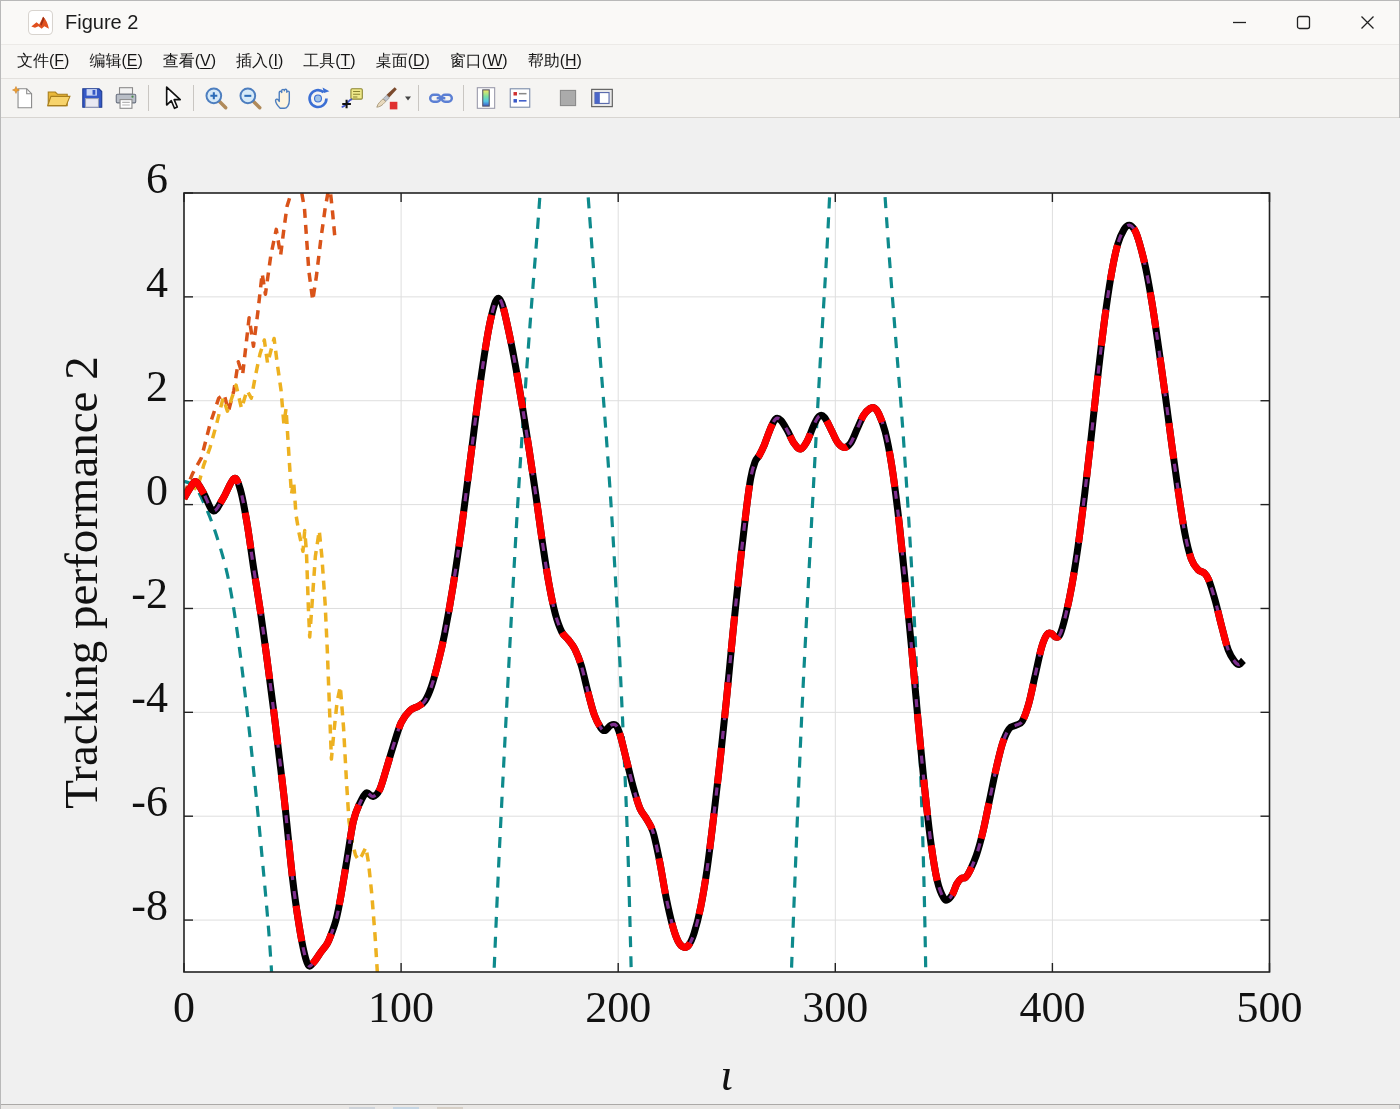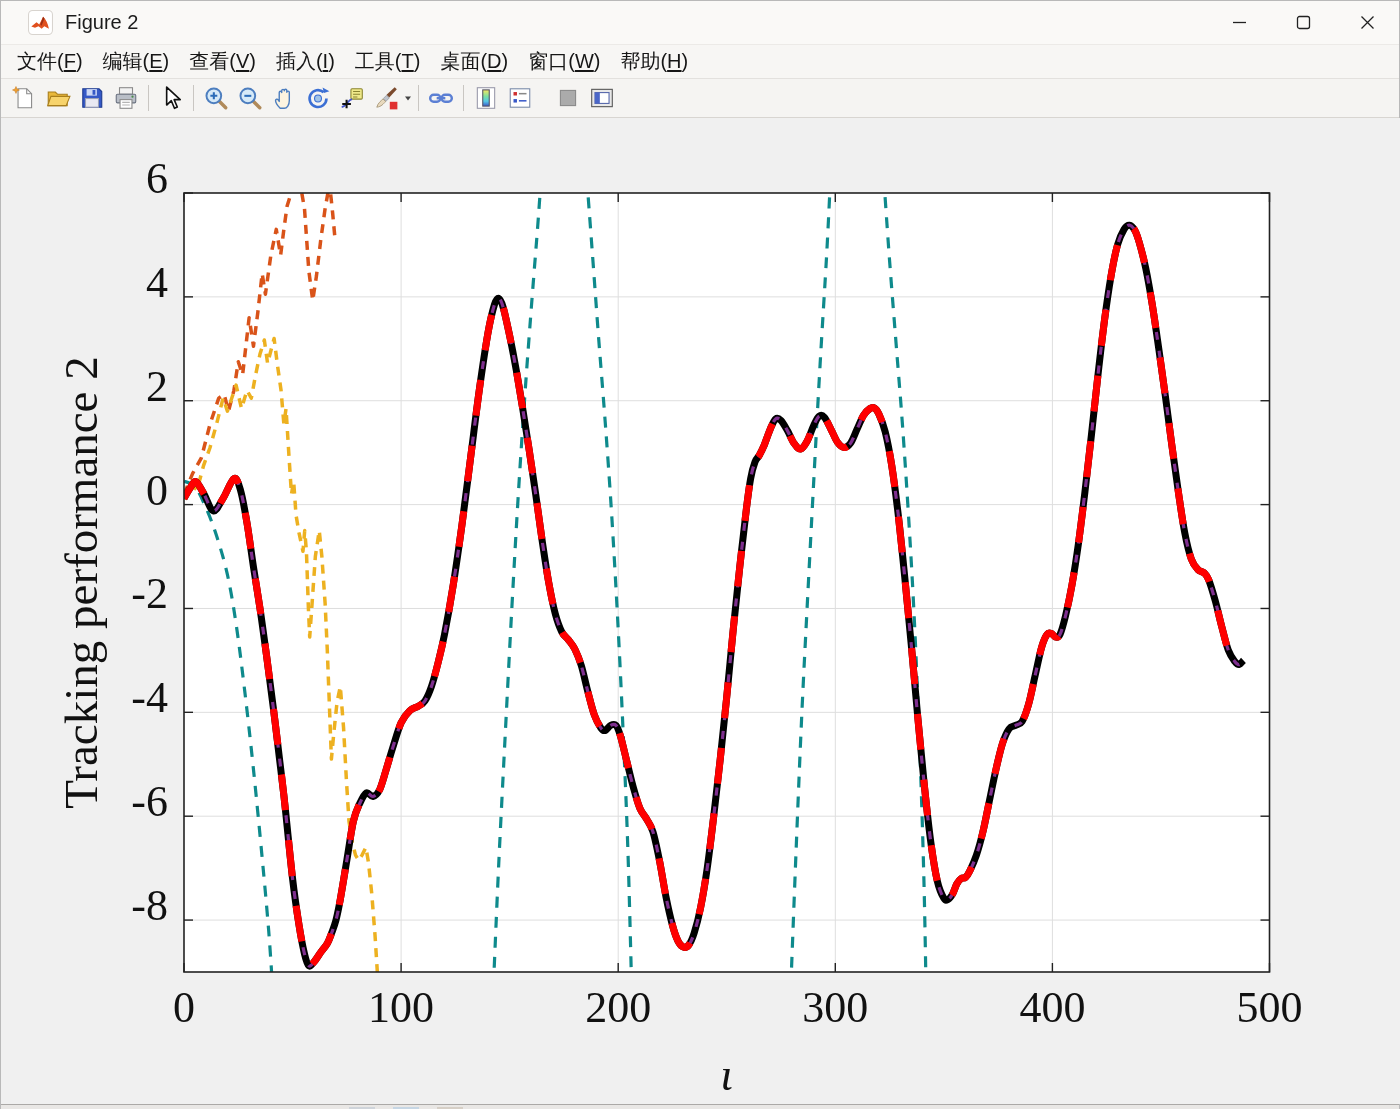--- a/index.html
+++ b/index.html
@@ -9,21 +9,21 @@
   .titlebar{position:absolute;left:0;top:0;width:100%;height:44px;background:#FAF9F7;
     display:flex;align-items:center;border-bottom:1px solid #ECEAE7;box-sizing:border-box;justify-content:flex-end;}
   .app-icon{width:25px;height:25px;margin-left:27px;flex:0 0 auto;}
   .title-text{margin-left:12px;font-size:20px;color:#1b1b1b;}
   .win-controls{margin-left:auto;display:flex;height:100%;}
   .win-btn{width:64px;height:100%;display:flex;align-items:center;justify-content:center;background:transparent;border:0;cursor:default;}
   .win-btn svg{display:block;}
   
   .menubar{position:absolute;left:0;top:44px;width:100%;height:34px;background:#F7F6F4;
     display:flex;align-items:center;padding-left:6px;box-sizing:border-box;border-bottom:1px solid #E3E1DE;}
-  .menu-item{font-size:20px;color:#161616;padding:4px 10px;background:transparent;border:0;
+  .menu-item{font-size:16px;color:#161616;padding:4px 10px;background:transparent;border:0;
     font-family:"Liberation Sans",sans-serif;}
   .menu-item u{text-underline-offset:2px;}
   
   .toolbar{position:absolute;left:0;top:78px;width:100%;height:39px;background:#F5F4F2;
     display:flex;align-items:center;padding-left:6px;box-sizing:border-box;border-bottom:1px solid #D8D5D1;}
   .tb-btn{width:34px;height:32px;display:flex;align-items:center;justify-content:center;
     background:transparent;border:1px solid transparent;border-radius:3px;padding:0;}
   .tb-btn svg{width:26px;height:26px;display:block;}
   .tb-sep{width:1px;height:26px;background:#C9C6C2;margin:0 5px;flex:0 0 auto;}
   .tb-gap{width:14px;flex:0 0 auto;}

